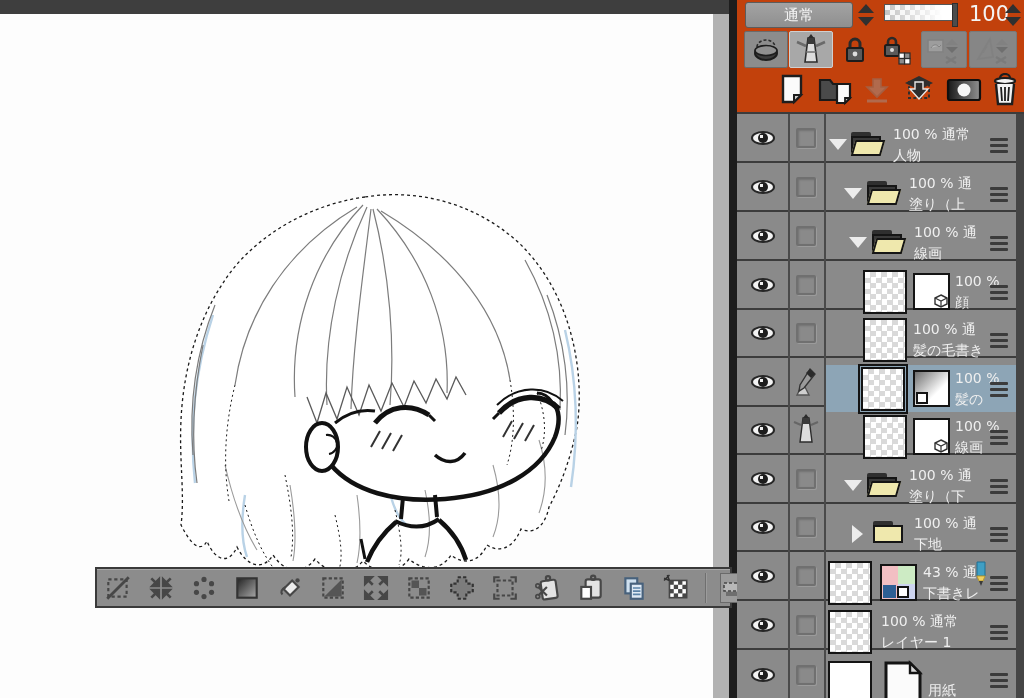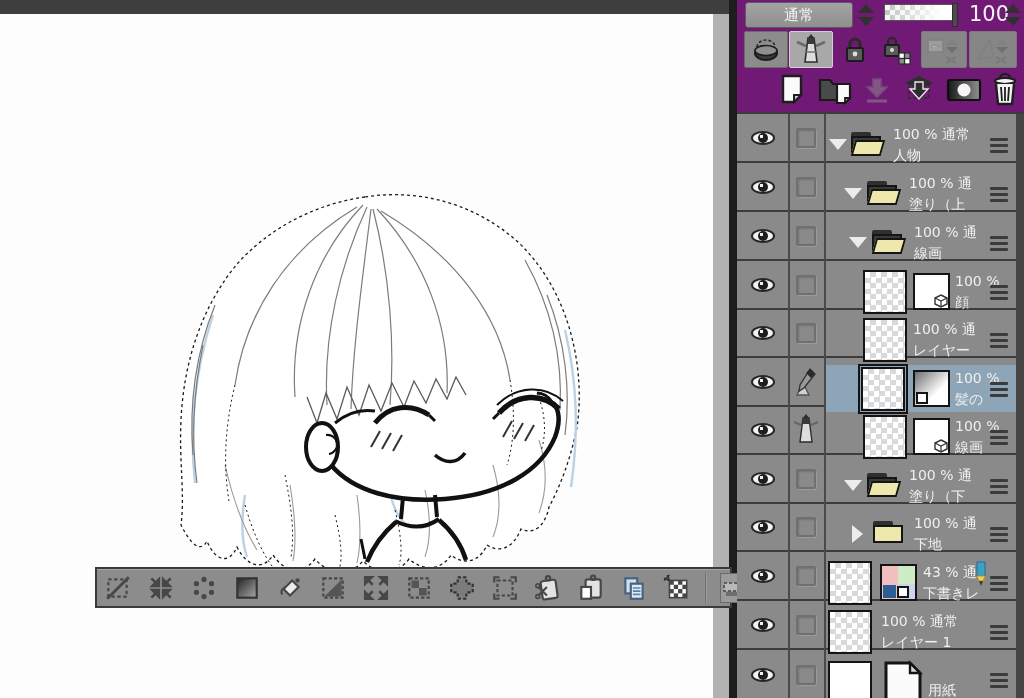--- a/index.html
+++ b/index.html
@@ -17,21 +17,21 @@
 
   
   .launcher { position:absolute; left:95px; top:567px; width:637px; height:41px;
               background:#8c8c8c; border:2px solid #3a3a3a; box-shadow:inset 0 1px 0 #a8a8a8;
               display:flex; align-items:center; padding:0 6px; gap:13px; }
   .lbtn { width:30px; height:30px; display:flex; align-items:center; justify-content:center; flex:0 0 auto; }
   .lsep { width:2px; height:30px; background:#6f6f6f; border-right:1px solid #9c9c9c; margin-left:auto; flex:0 0 auto; }
   .lbtn.pressed { background:#9b9b9b; border:1px solid #6a6a6a; }
 
   
-  .panel-top { position:absolute; left:737px; top:0; width:287px; height:112px; background:#701a75; }
+  .panel-top { position:absolute; left:737px; top:0; width:287px; height:112px; background:#c2410c; }
   .blend-box { position:absolute; left:8px; top:2px; width:108px; height:26px;
                background:linear-gradient(#a3a3a3,#8f8f8f); border:1px solid #5c5c5c; border-radius:3px;
                color:#f4f4f4; font-size:15px; display:flex; align-items:center; justify-content:center; }
   .spin { position:absolute; width:16px; height:24px; }
   .spin .up, .spin .dn { position:absolute; left:0; width:0; height:0;
         border-left:8px solid transparent; border-right:8px solid transparent; }
   .spin .up { top:1px; border-bottom:9px solid #303030; }
   .spin .dn { bottom:1px; border-top:9px solid #303030; }
   .opacity-slider { position:absolute; left:147px; top:4px; width:72px; height:17px;
         border:1px solid #565656;
@@ -543,21 +543,21 @@
       <div class="cell-eye">
           <span class="eye"></span>
         </div>
       <div class="cell-tgl">
           <span class="chk"></span>
         </div>
       <div class="cell-main">
         <span class="thumb checker t44" style="left:39px;"></span>
         <div class="meta" style="left:89px;">
             <div>100 % 通</div>
-            <div>レイヤー</div>
+            <div>髪の毛書き</div>
           </div>
         <div class="menu">
             <i></i>
             <i></i>
             <i></i>
           </div>
       </div>
     </div>
 
     <div class="lrow sel" style="top:244px;">

